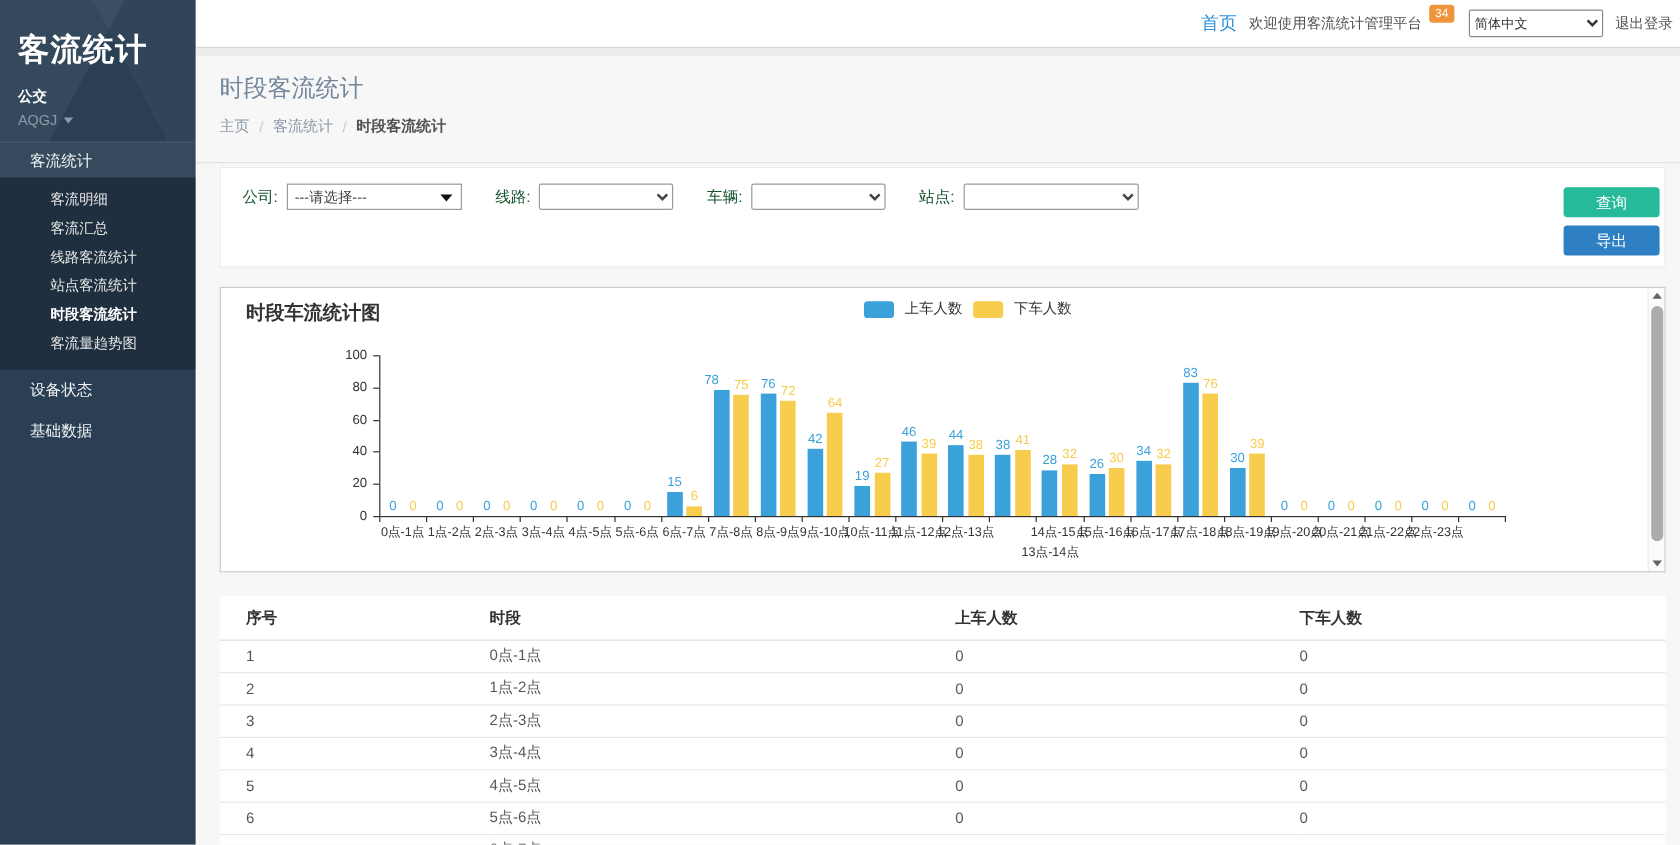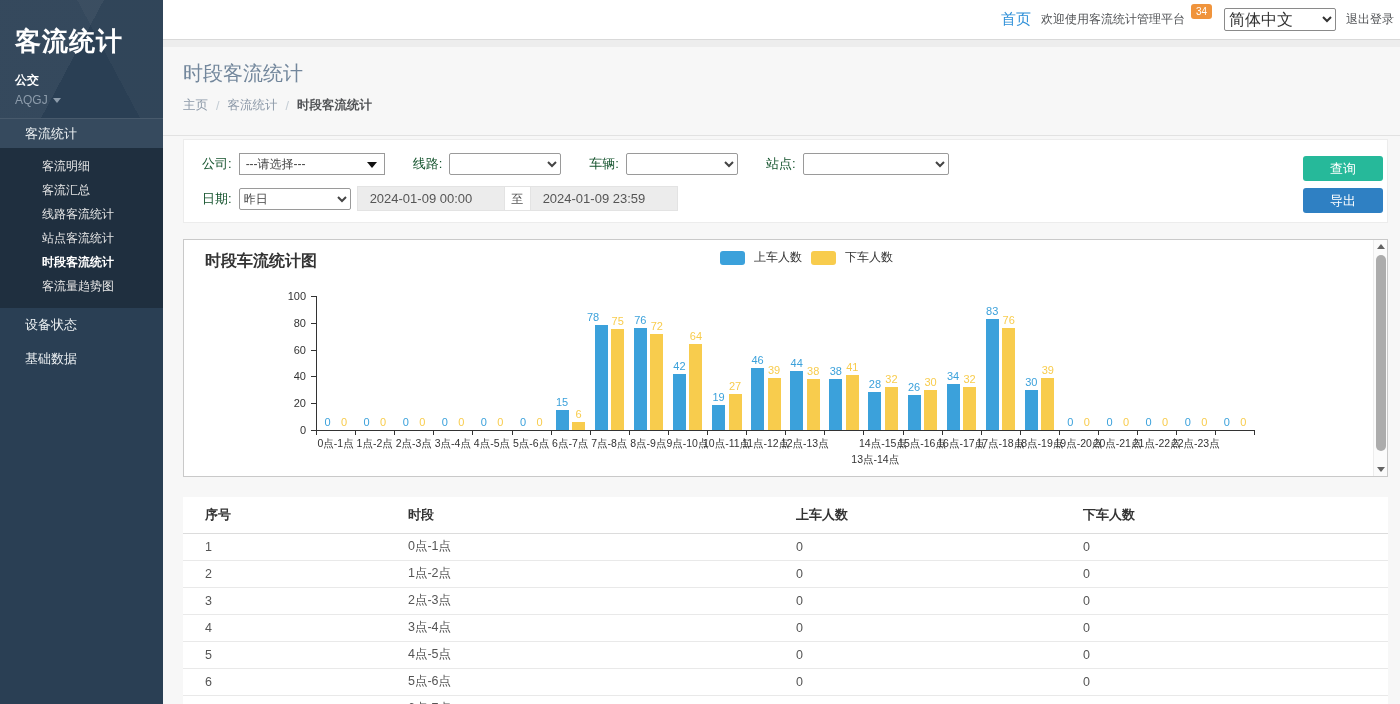--- a/index.html
+++ b/index.html
@@ -29,21 +29,21 @@
   .menu-item + .menu-item { margin-top:0; }
 
   
   .topbar { position:absolute; left:163px; top:0; width:1237px; height:40px; background:#ffffff;
     border-bottom:1px solid #d9d9d9; display:flex; align-items:center; justify-content:flex-end;
     padding-right:6px; gap:10px; }
   .home-link { font-size:15px; color:#2d8fd8; cursor:pointer; }
   .welcome-text { font-size:12px; color:#515356; }
   .notif-badge { background:#f0943c; color:#fff; font-size:10px; border-radius:3px;
     padding:2px 5px; position:relative; top:-8px; margin:0 2px 0 -4px; }
-  .lang-select { width:112px; height:23px; font-size:16px; color:#333;
+  .lang-select { width:112px; height:23px; font-size:11px; color:#333;
     border:1px solid #8a8a8a; border-radius:2px; background:#fff;
     font-family:"Liberation Sans", sans-serif; }
   .logout-link { font-size:12px; color:#515356; cursor:pointer; white-space:nowrap; }
 
   
   .main { position:absolute; left:163px; top:40px; width:1237px; height:664px; background:#f7f7f7; }
   .topstrip { height:7px; background:#ededed; }
   .page-head { padding:13px 12px 21px 20px; border-bottom:1px solid #e2e2e2; }
   .page-title { font-size:20px; color:#73879c; }
   .breadcrumb { margin-top:10px; font-size:12.5px; color:#8b98a7; display:flex; gap:8px; align-items:center; }
@@ -169,32 +169,20 @@
         </div>
         <span class="f-gap"></span>
         <span class="f-label">线路:</span>
         <select class="native w112"></select>
         <span class="f-gap"></span>
         <span class="f-label">车辆:</span>
         <select class="native w112"></select>
         <span class="f-gap"></span>
         <span class="f-label">站点:</span>
         <select class="native w146"></select>
-      </div>
-      <div class="filter-row r2">
-        <span class="f-label">日期:</span>
-        <select class="native w112">
-          <option>昨日</option>
-        </select>
-        <span style="width:6px"></span>
-        <div class="date-group">
-          <input class="date-input" readonly="" value="2024-01-09 00:00" style="">
-          <span class="date-sep">至</span>
-          <input class="date-input" readonly="" value="2024-01-09 23:59" style="">
-        </div>
       </div>
       <button class="btn btn-query">查询</button>
       <button class="btn btn-export">导出</button>
     </div>
 
     <div class="chart-panel">
       <div class="chart-title">时段车流统计图</div>
       <div class="legend">
         <span class="legend-swatch" style="background:#3ba1db"></span>
         <span>上车人数</span>

